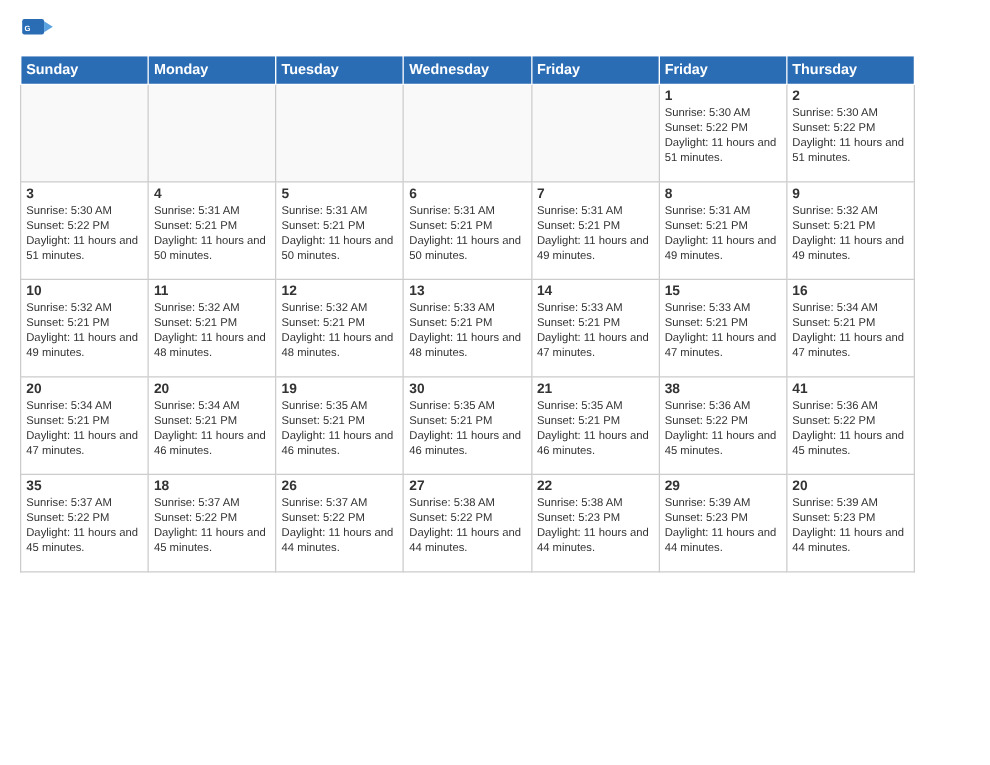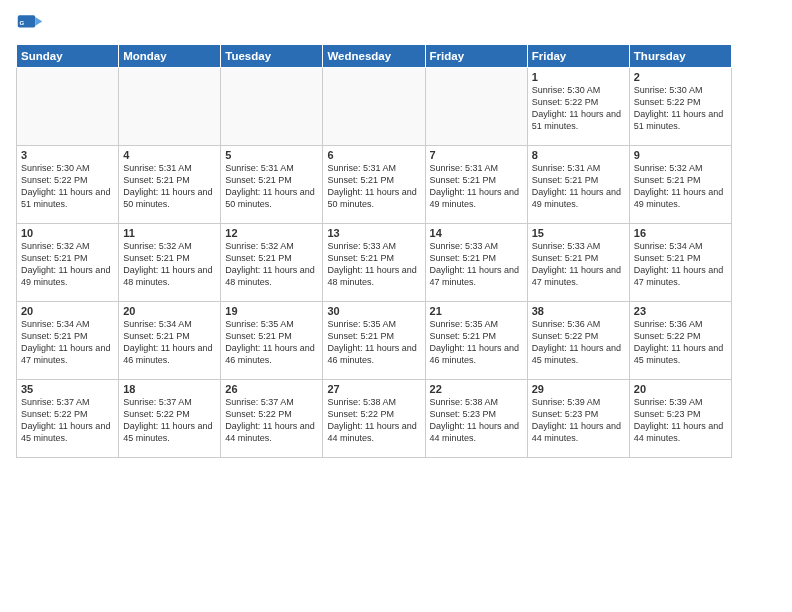--- a/index.html
+++ b/index.html
@@ -266,21 +266,21 @@
 Sunset: 5:21 PM
 Daylight: 11 hours and 46 minutes.</div>
           </td>
           <td>
             <span class="day-num">38</span>
             <div class="day-info" style="white-space: pre-line;">Sunrise: 5:36 AM
 Sunset: 5:22 PM
 Daylight: 11 hours and 45 minutes.</div>
           </td>
           <td>
-            <span class="day-num">23</span>
+            <span class="day-num">41</span>
             <div class="day-info" style="white-space: pre-line;">Sunrise: 5:36 AM
 Sunset: 5:22 PM
 Daylight: 11 hours and 45 minutes.</div>
           </td>
         </tr>
         <tr>
           <td>
             <span class="day-num">35</span>
             <div class="day-info" style="white-space: pre-line;">Sunrise: 5:37 AM
 Sunset: 5:22 PM

